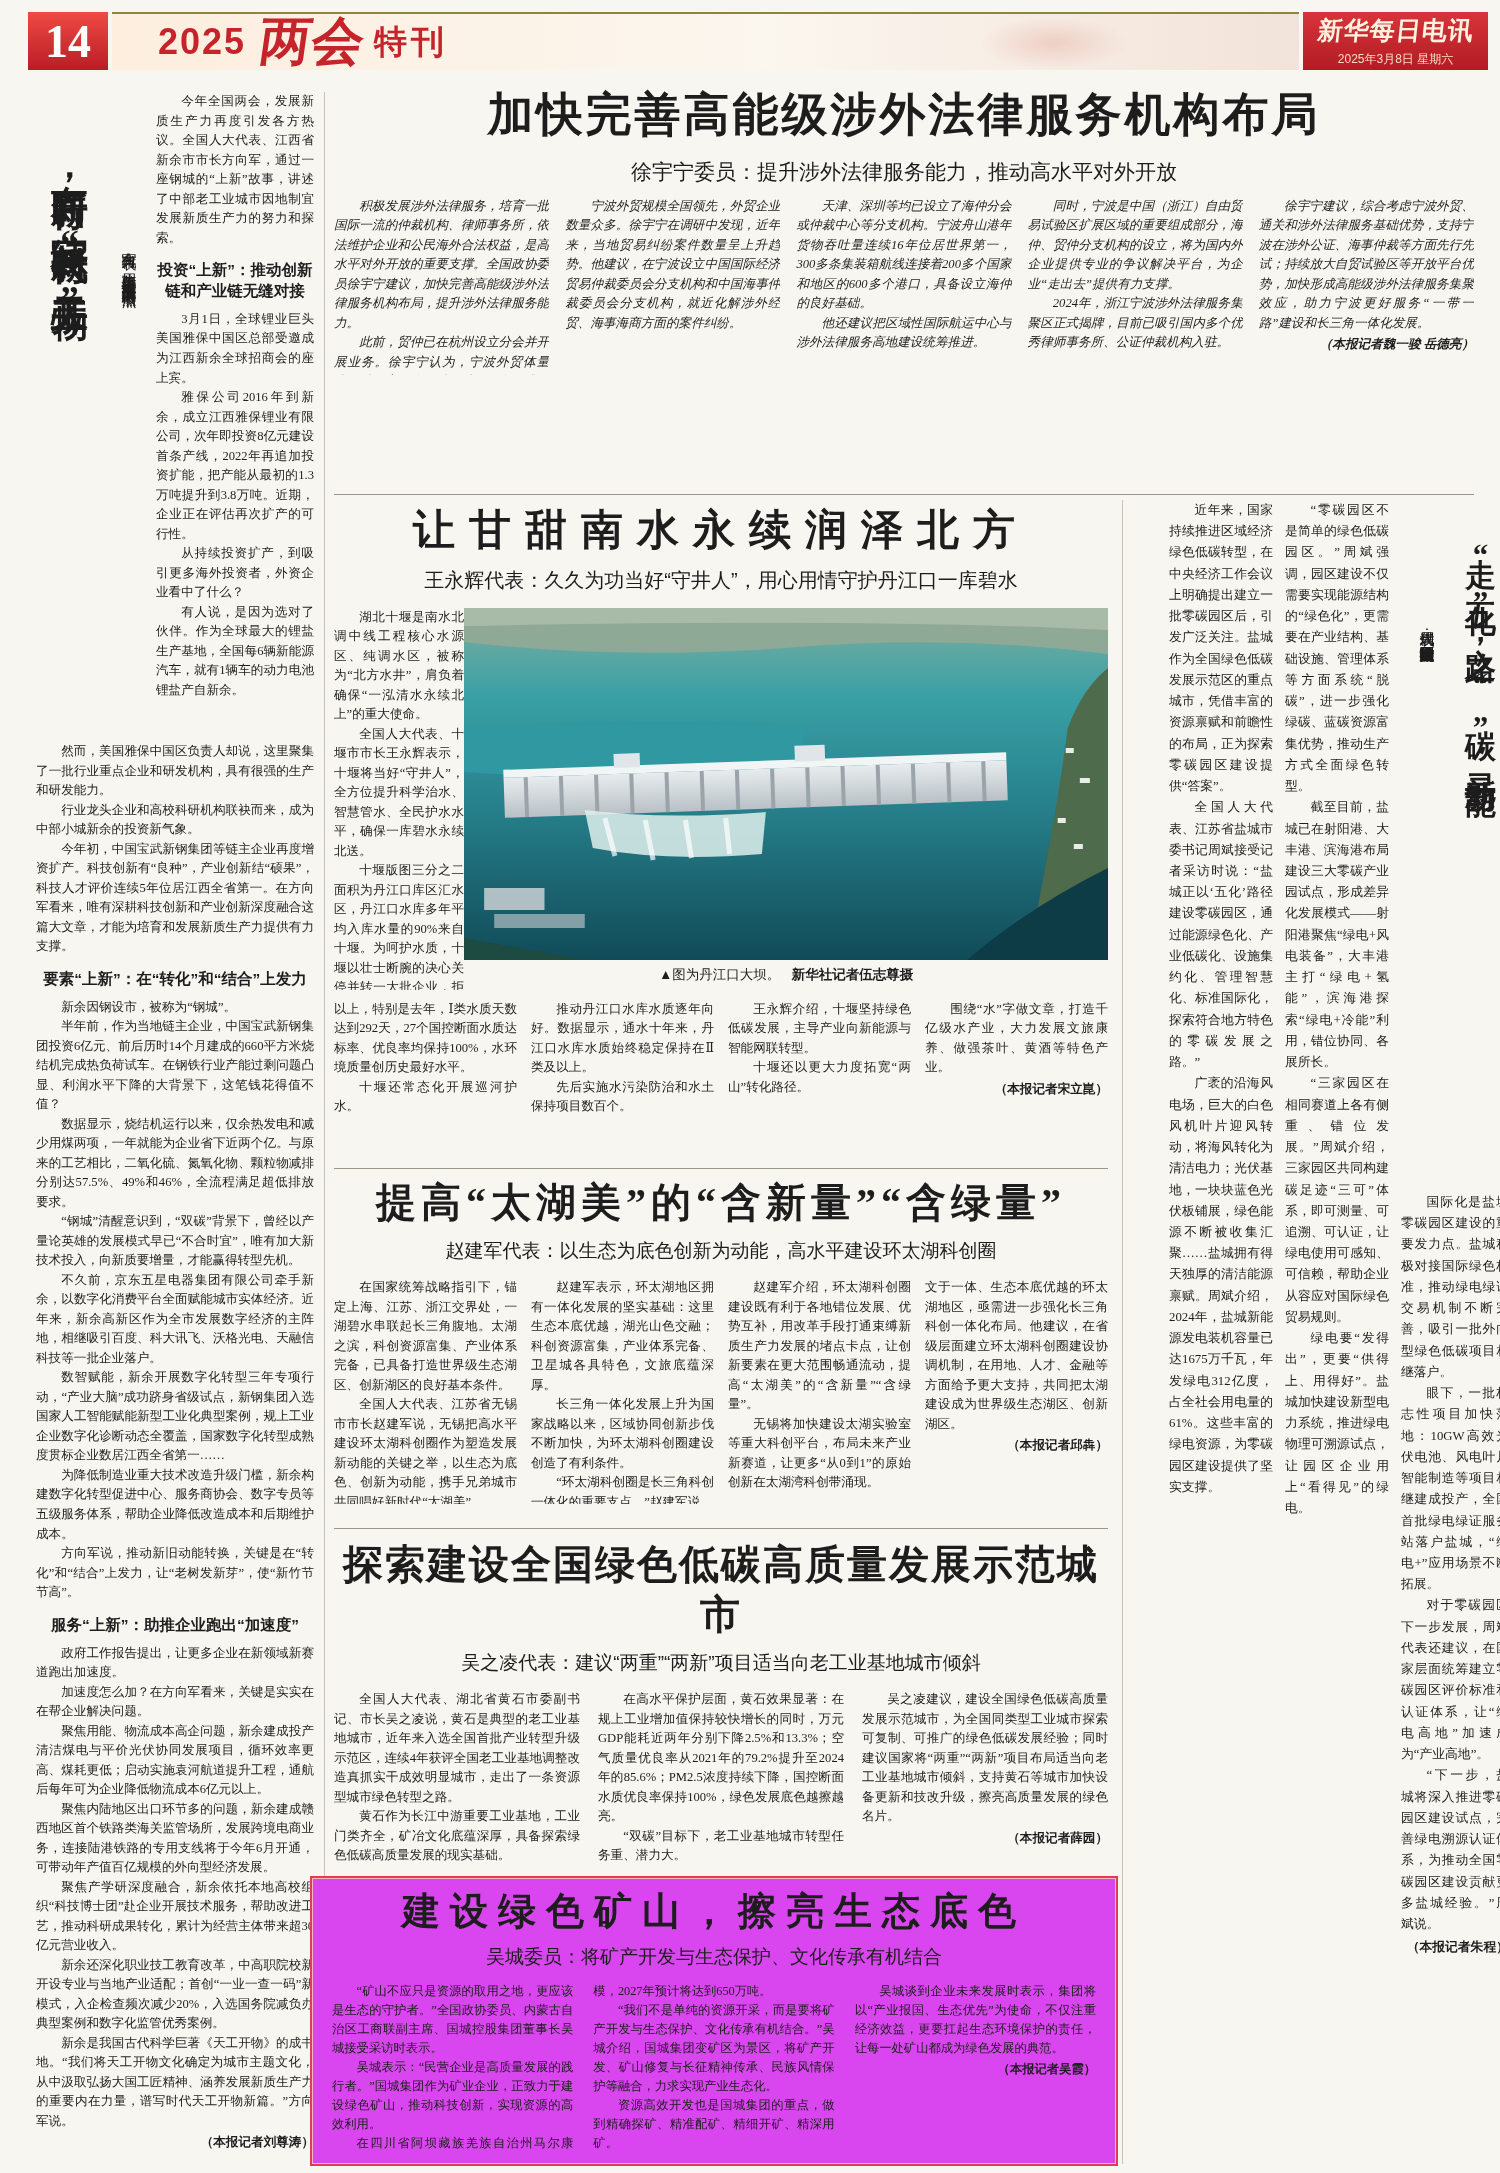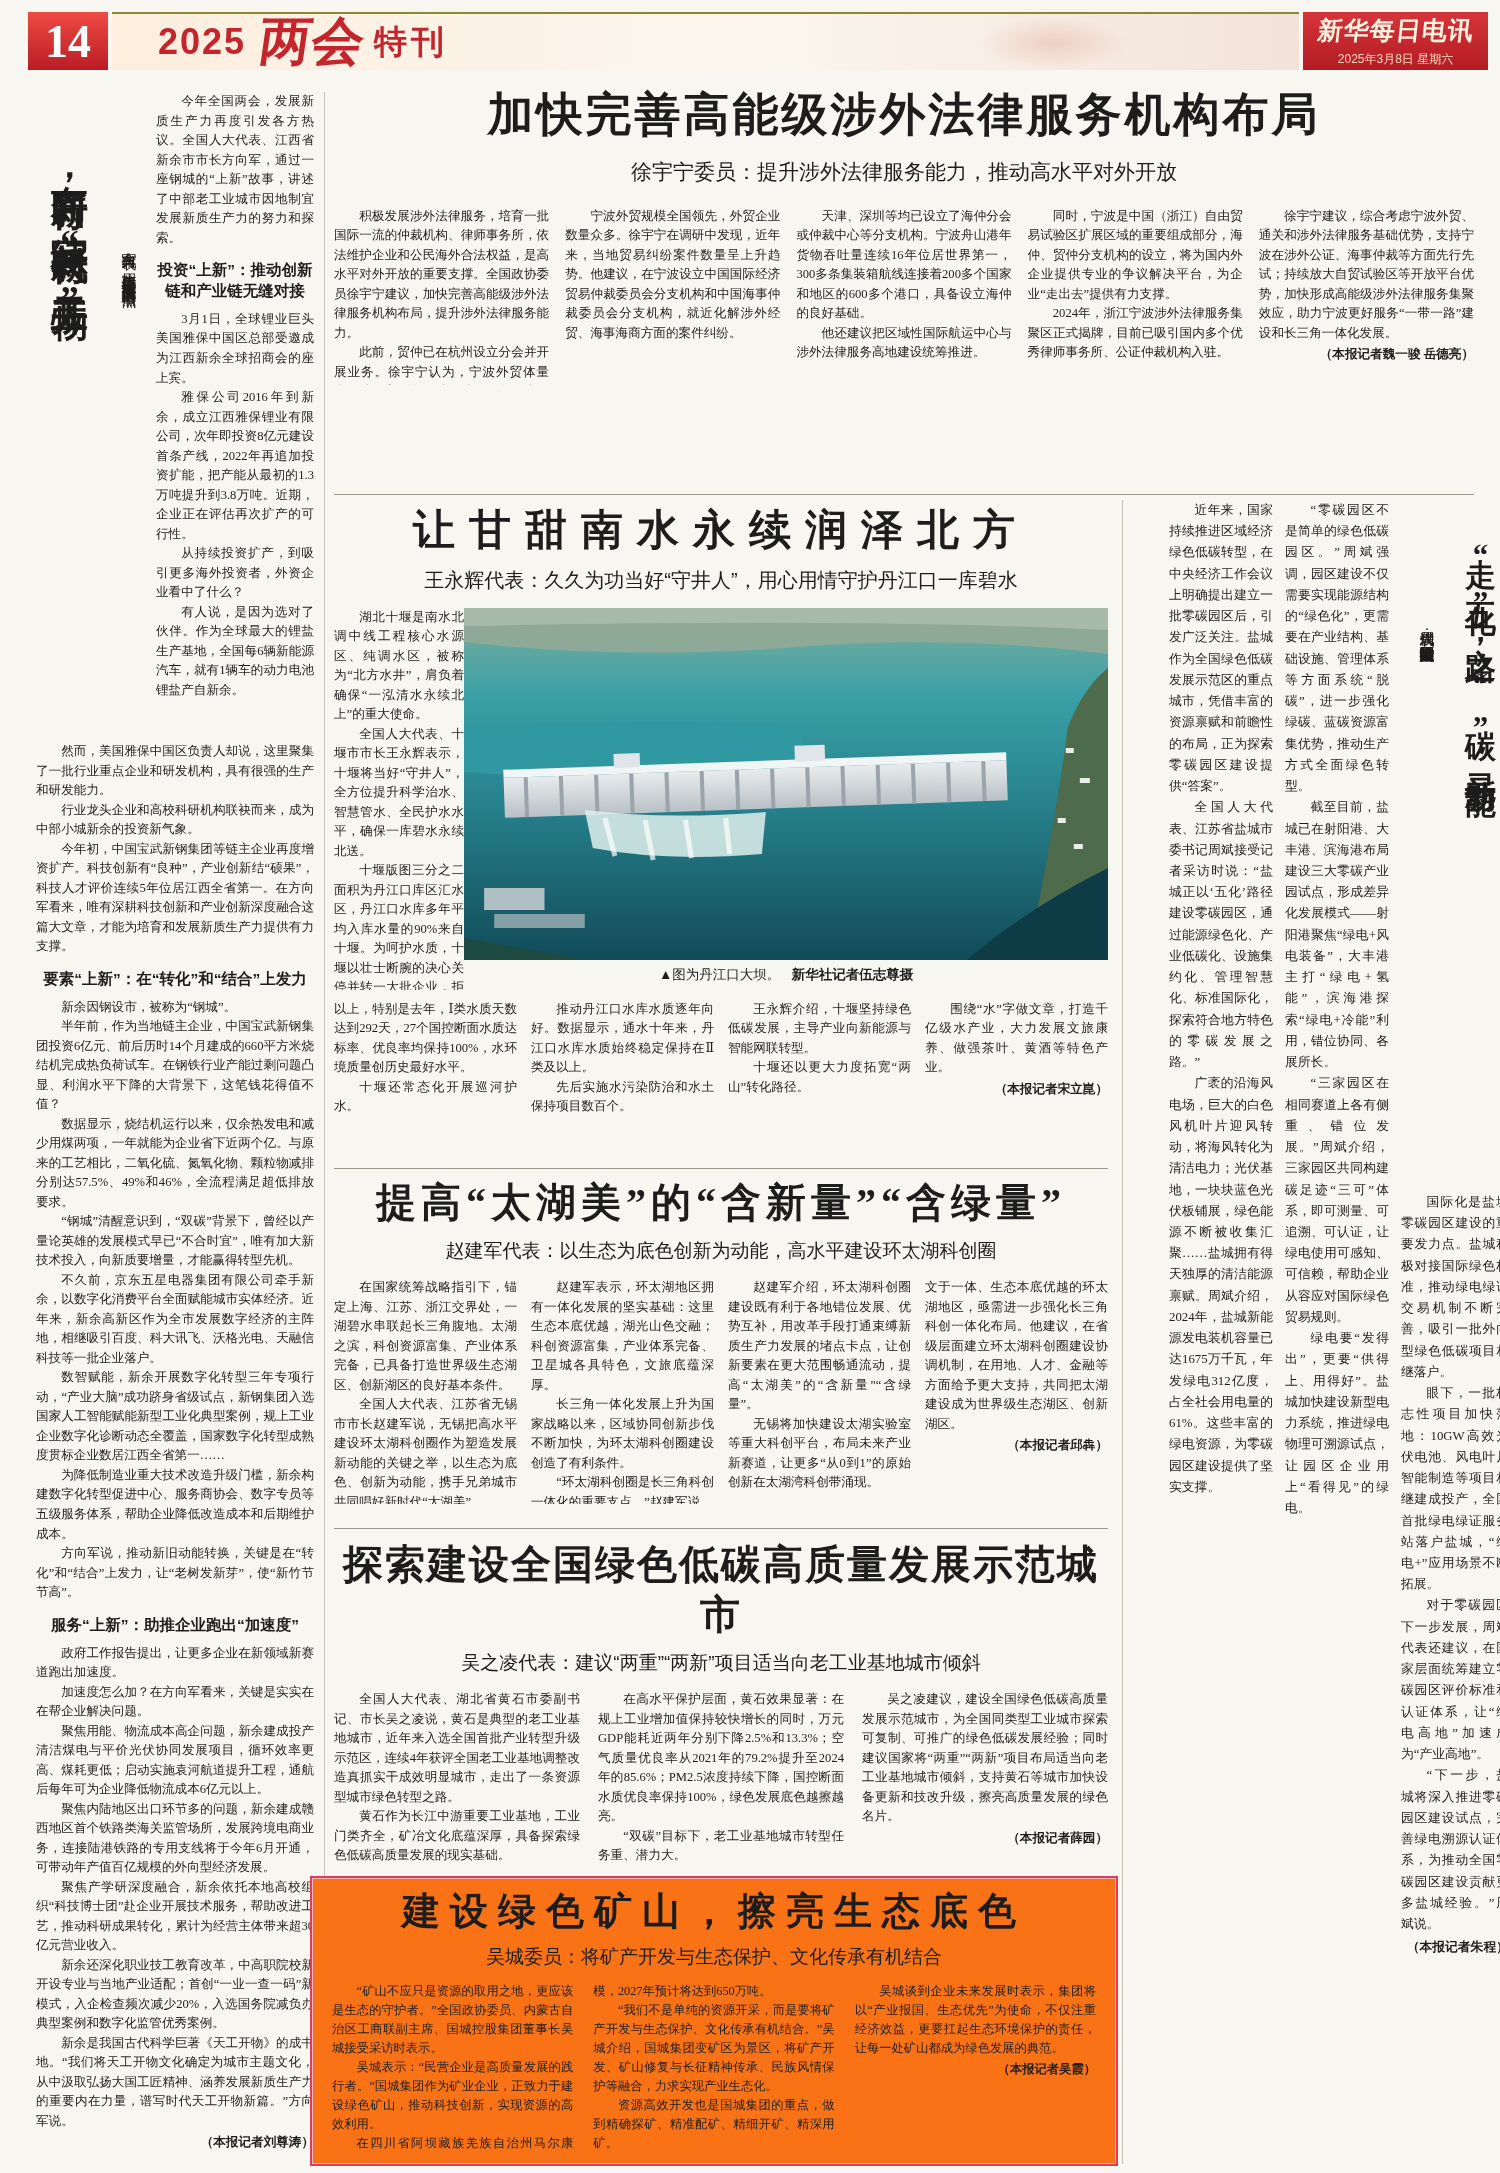--- a/index.html
+++ b/index.html
@@ -36,21 +36,21 @@
   .ltop{display:flex;gap:12px;height:650px;overflow:hidden;}
   .vhead{writing-mode:vertical-rl;text-orientation:upright;font-size:37px;font-weight:bold;
          letter-spacing:3px;margin-top:64px;width:66px;line-height:66px;}
   .vsub{writing-mode:vertical-rl;text-orientation:upright;font-size:15px;margin-top:148px;
         width:30px;line-height:30px;letter-spacing:1px;}
   .ltop-body{flex:1;overflow:hidden;}
   
   .law{position:absolute;left:334px;top:86px;width:1140px;}
   .h1{font-size:46px;font-weight:bold;text-align:center;letter-spacing:3px;margin:0;line-height:1.25;}
   .sub{font-family:"Liberation Sans",sans-serif;text-align:center;font-size:21px;margin-top:14px;}
-  .law .cols{margin-top:21px;height:178px;}
+  .law .cols{margin-top:11px;height:178px;font-style:italic;}
   
   .water{position:absolute;left:334px;top:504px;width:774px;}
   .water .h1{font-size:42px;letter-spacing:14px;}
   .water .sub{font-size:20px;margin-top:10px;}
   .wrow{display:flex;margin-top:14px;}
   .wside{width:130px;height:382px;overflow:hidden;}
   .photo{flex:1;}
   .photo svg{display:block;width:100%;height:352px;}
   .caption{font-size:13.5px;text-align:center;margin-top:6px;}
   .caption b{margin-left:8px;}
@@ -60,21 +60,21 @@
   .taihu .h1{font-size:40px;letter-spacing:5px;}
   .taihu .sub{font-size:19px;margin-top:10px;}
   .taihu .cols{margin-top:14px;height:226px;gap:14px;}
   
   .demo{position:absolute;left:334px;top:1540px;width:774px;}
   .demo .h1{font-size:40px;letter-spacing:2px;}
   .demo .sub{font-size:19px;margin-top:10px;}
   .demo .cols{margin-top:14px;height:212px;gap:18px;}
   
   .mine{position:absolute;left:310px;top:1876px;width:808px;height:290px;
-        border:2px solid #e23b55;box-shadow:0 0 0 1px #f6b8c4 inset;background:#f97316;
+        border:2px solid #e23b55;box-shadow:0 0 0 1px #f6b8c4 inset;background:#d946ef;
         padding:10px 20px;box-sizing:border-box;}
   .mine .h1{font-size:38px;letter-spacing:10px;}
   .mine .sub{font-size:19px;margin-top:8px;}
   .mine .cols{margin-top:12px;height:170px;gap:20px;}
   .mine .body-txt{font-size:12.3px;}
   
   .zero{position:absolute;left:1169px;top:500px;width:340px;height:1662px;display:flex;gap:12px;}
   .zcol{width:104px;overflow:hidden;font-size:12.8px;line-height:1.66;}
   .zcol3{width:108px;display:flex;flex-direction:column;}
   .zhead-block{height:692px;display:flex;justify-content:flex-end;gap:10px;}

